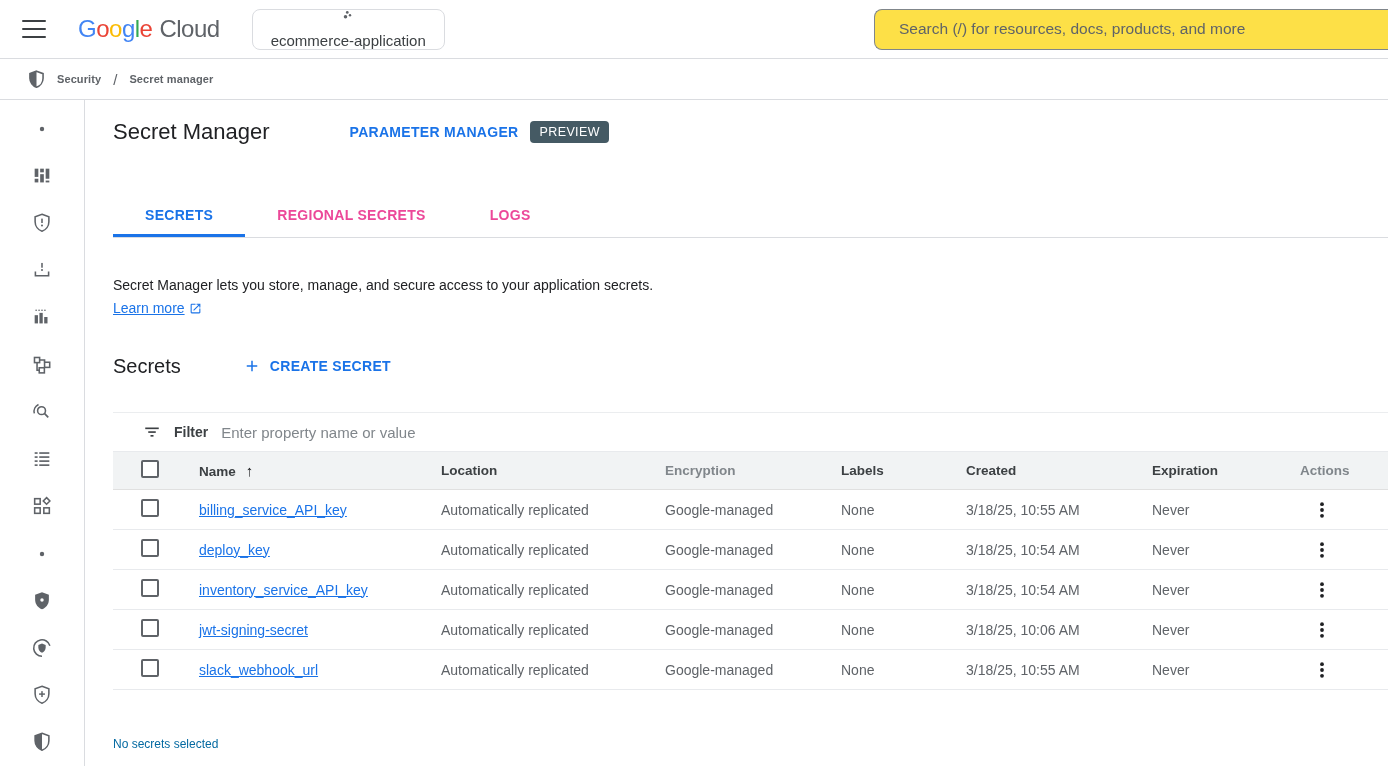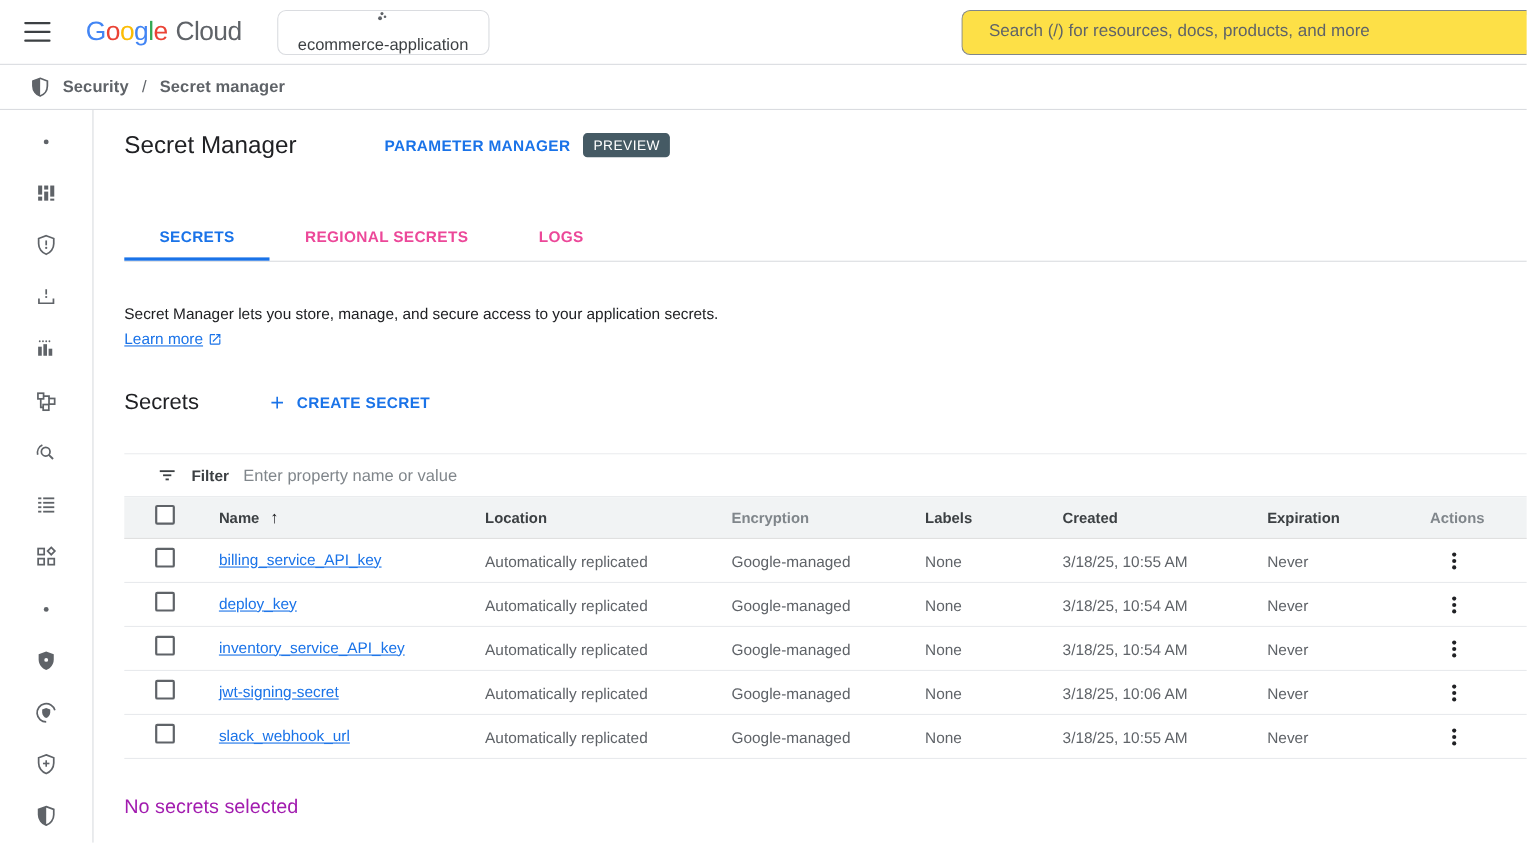--- a/index.html
+++ b/index.html
@@ -20,21 +20,21 @@
   .project-btn span { font-size:15px; color:#3c4043; }
   .searchbox { margin-left:auto; width:514px; height:41px; background:#fde047;
     border:1px solid #80868b; border-radius:8px 0 0 8px; border-right:none; display:flex; align-items:center; }
   .searchbox input { border:none; outline:none; background:transparent; width:100%;
     font-size:15.5px; color:#3c4043; padding:0 24px; font-family:inherit; }
   .searchbox input::placeholder { color:#5f6368; opacity:1; }
 
   
   .crumbbar { height:41px; display:flex; align-items:center; gap:10px; padding-left:26px;
     border-bottom:1px solid #dadce0; }
-  .crumbbar .crumb-text { font-size:15px; font-weight:700; color:#5f6368; letter-spacing:0.1px; }
+  .crumbbar .crumb-text { font-size:11px; font-weight:700; color:#5f6368; letter-spacing:0.1px; }
   .crumb-sep { color:#5f6368; font-size:15px; font-weight:400; padding:0 2px; }
 
   
   .content { display:flex; height:666px; }
   .sidenav { width:85px; border-right:1px solid #dadce0; display:flex; flex-direction:column;
     align-items:center; padding-top:5px; flex-shrink:0; }
   .nav-slot { height:48px; width:100%; display:flex; align-items:center; justify-content:center;
     cursor:pointer; }
   .main { flex:1; padding-left:28px; }
 
@@ -82,21 +82,21 @@
 
   .trow { height:40px; border-bottom:1px solid #e8eaed; background:#fff; }
   .cell { font-size:14px; color:#5f6368; }
   .name-link { font-size:14px; color:#1a73e8; text-decoration:underline; cursor:pointer; }
 
   input[type="checkbox"] { appearance:none; -webkit-appearance:none; width:18px; height:18px;
     border:2px solid #5f6368; border-radius:2px; margin-left:28px; cursor:pointer; background:#fff; }
   .kebab { margin-left:10px; background:none; border:none; cursor:pointer; width:24px; height:24px;
     display:flex; align-items:center; justify-content:center; }
 
-  .footer-status { margin-top:33px; font-size:18px; color:#a21caf; }
+  .footer-status { margin-top:47px; font-size:12px; color:#0369a1; }
 
   svg { display:block; }
 </style>
 </head>
 <body>
 
 <header class="topbar">
   <div class="hamburger">
       <span></span>
       <span></span>

